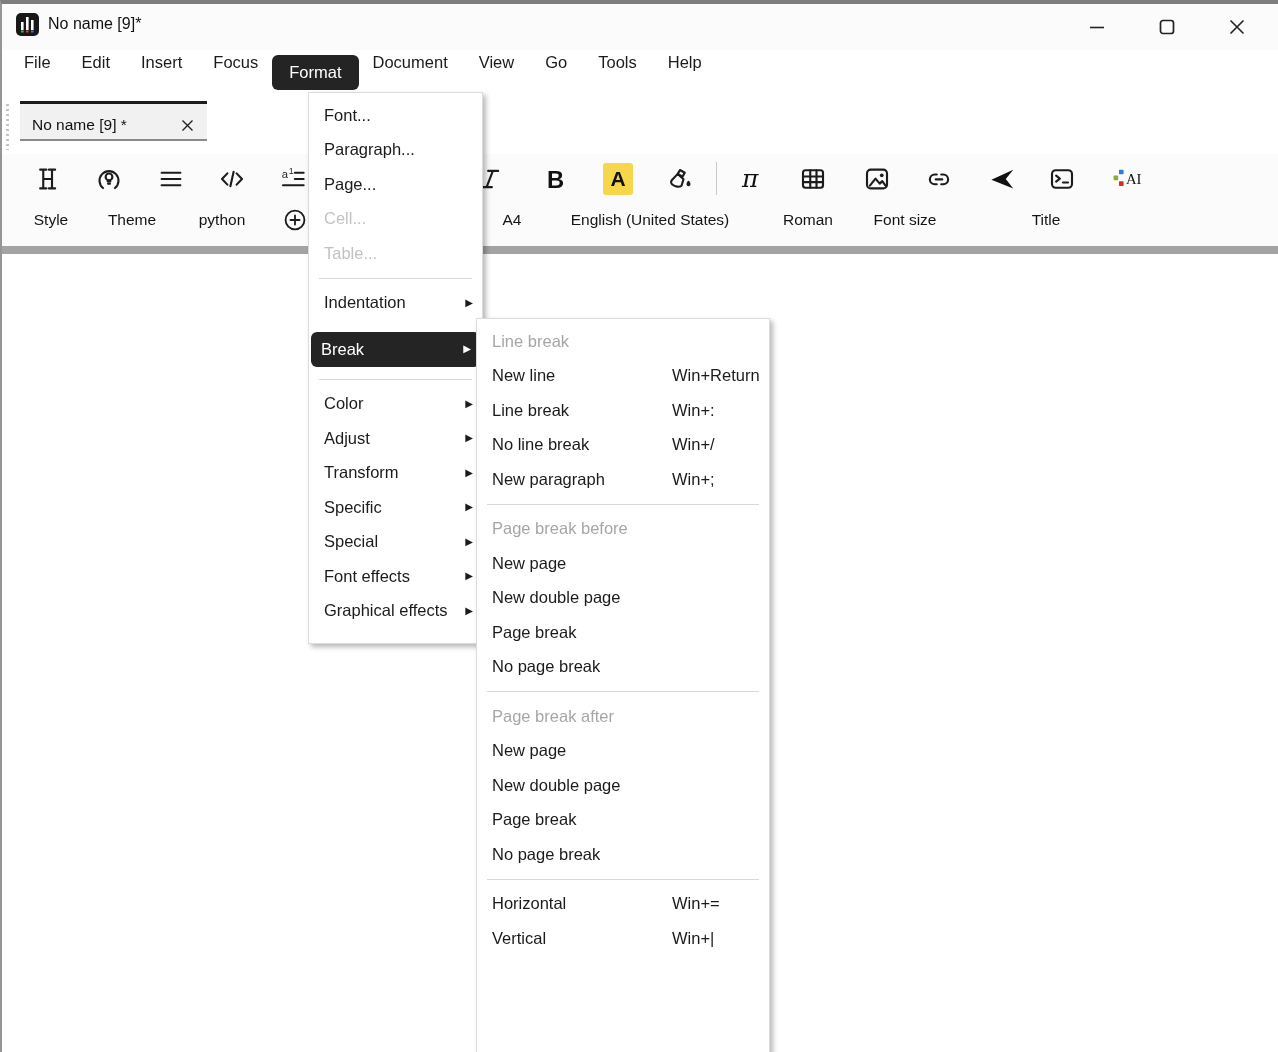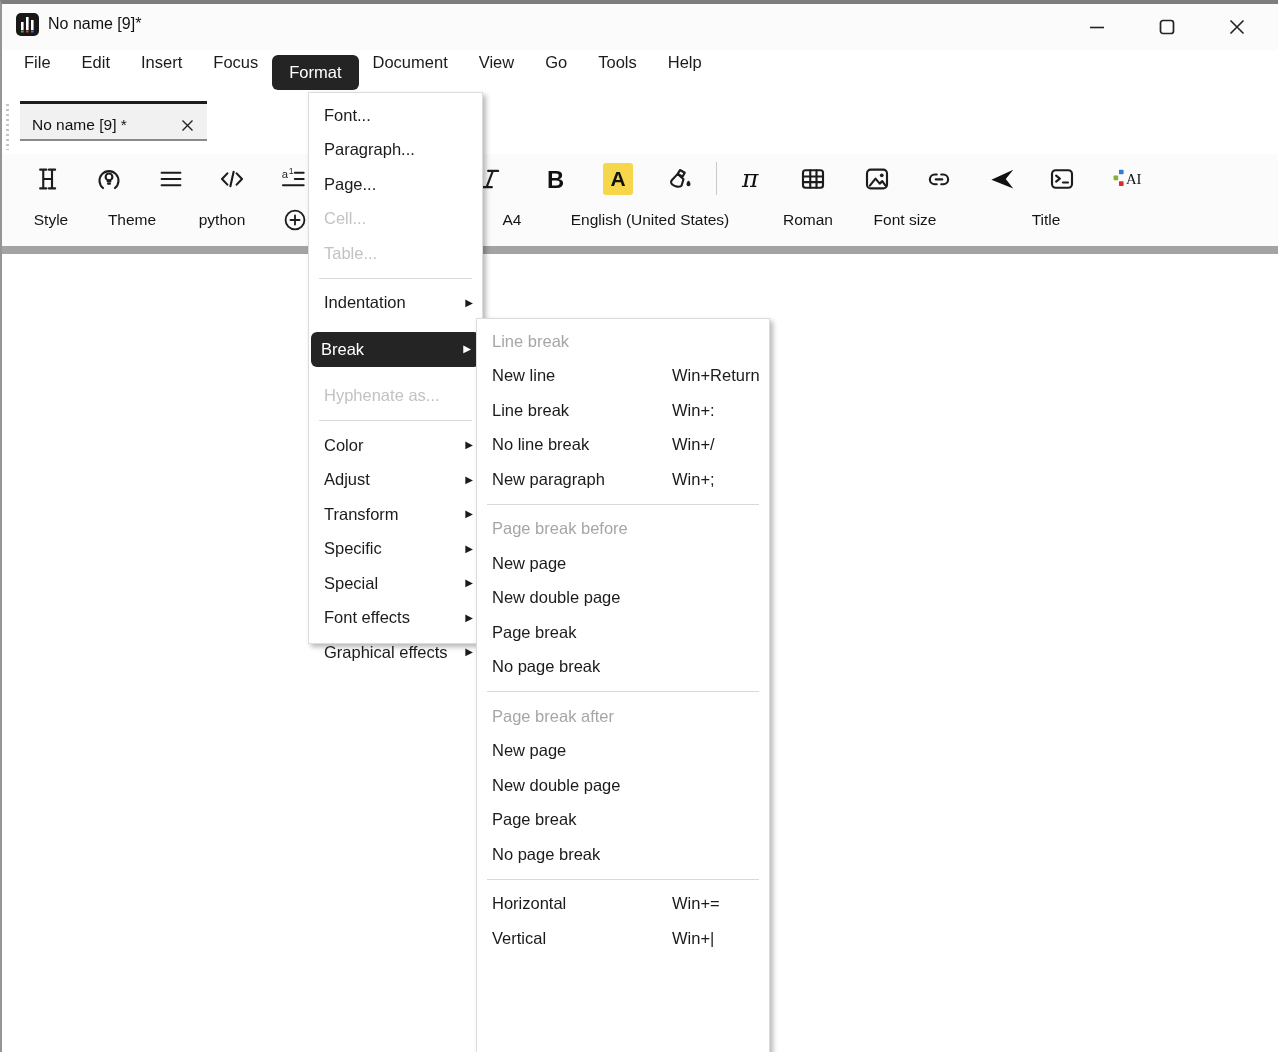--- a/index.html
+++ b/index.html
@@ -249,23 +249,20 @@
       </div>
       <div class="msep"></div>
       <div class="mi">
         <span>Indentation</span>
         <span class="arrow">▶</span>
       </div>
       <div class="mi highlight">
         <span>Break</span>
         <span class="arrow">▶</span>
       </div>
-      <div class="mi disabled">
-        <span>Hyphenate as...</span>
-      </div>
       <div class="msep"></div>
       <div class="mi">
         <span>Color</span>
         <span class="arrow">▶</span>
       </div>
       <div class="mi">
         <span>Adjust</span>
         <span class="arrow">▶</span>
       </div>
       <div class="mi">

